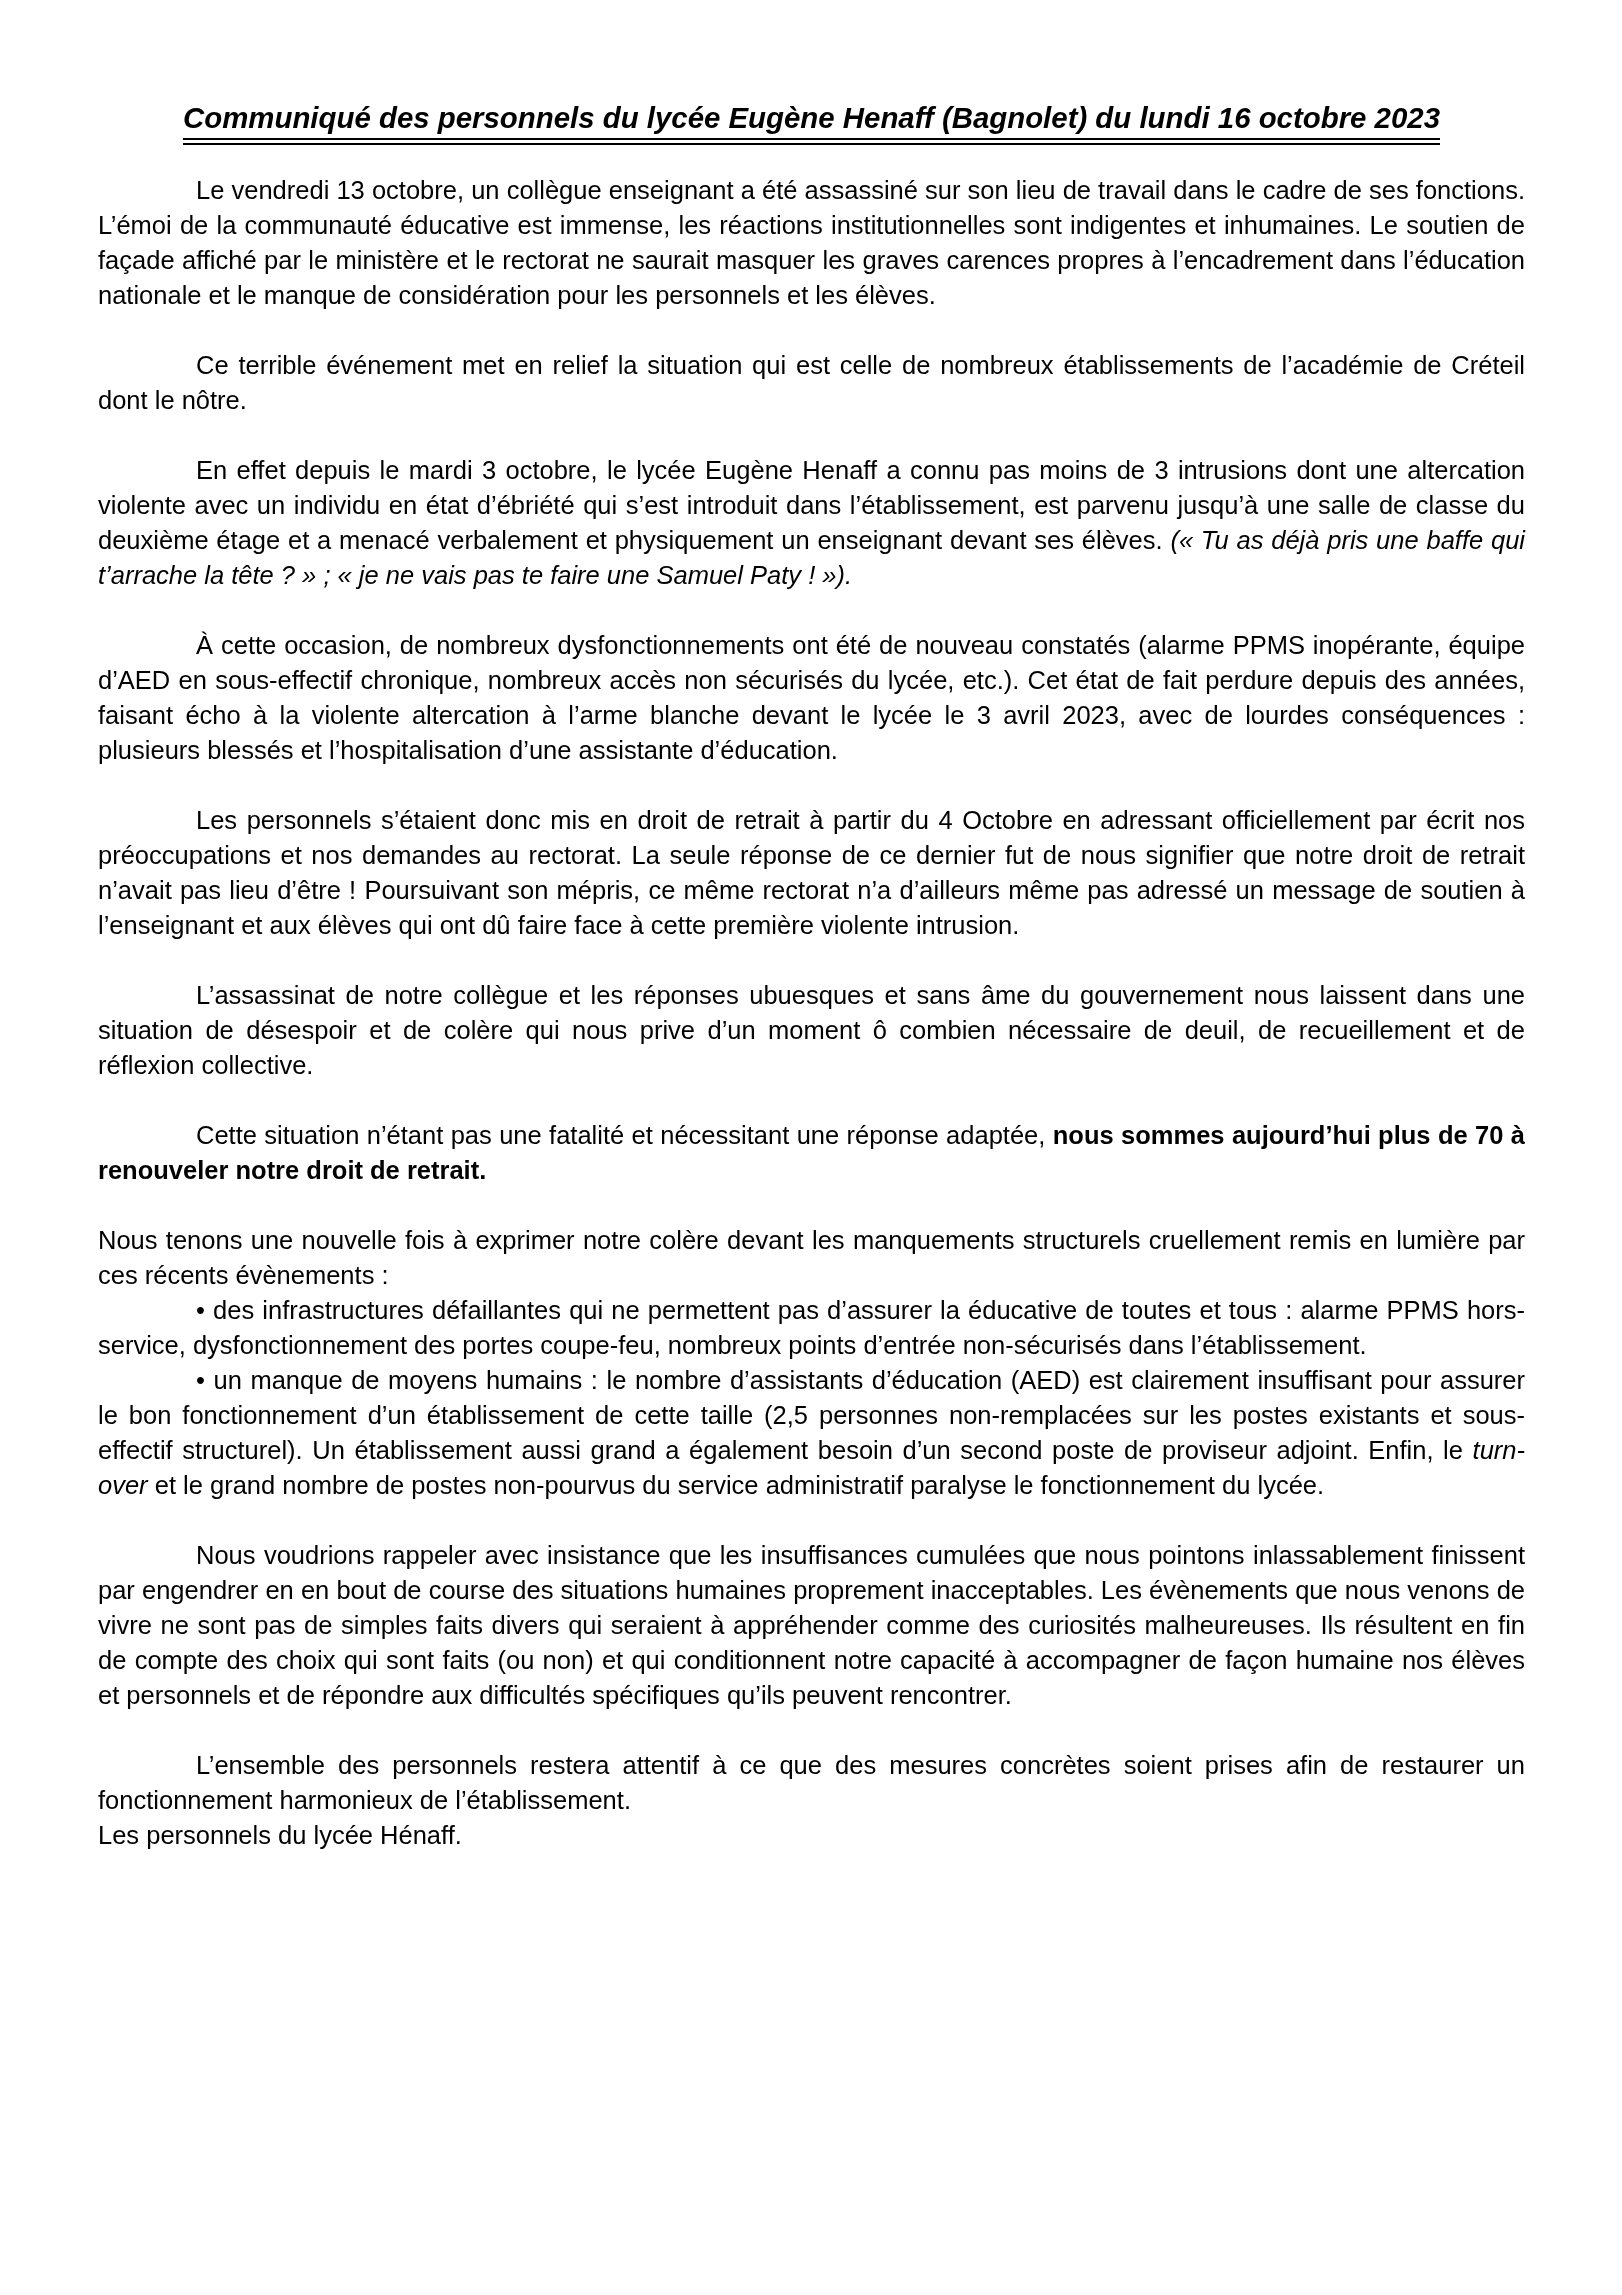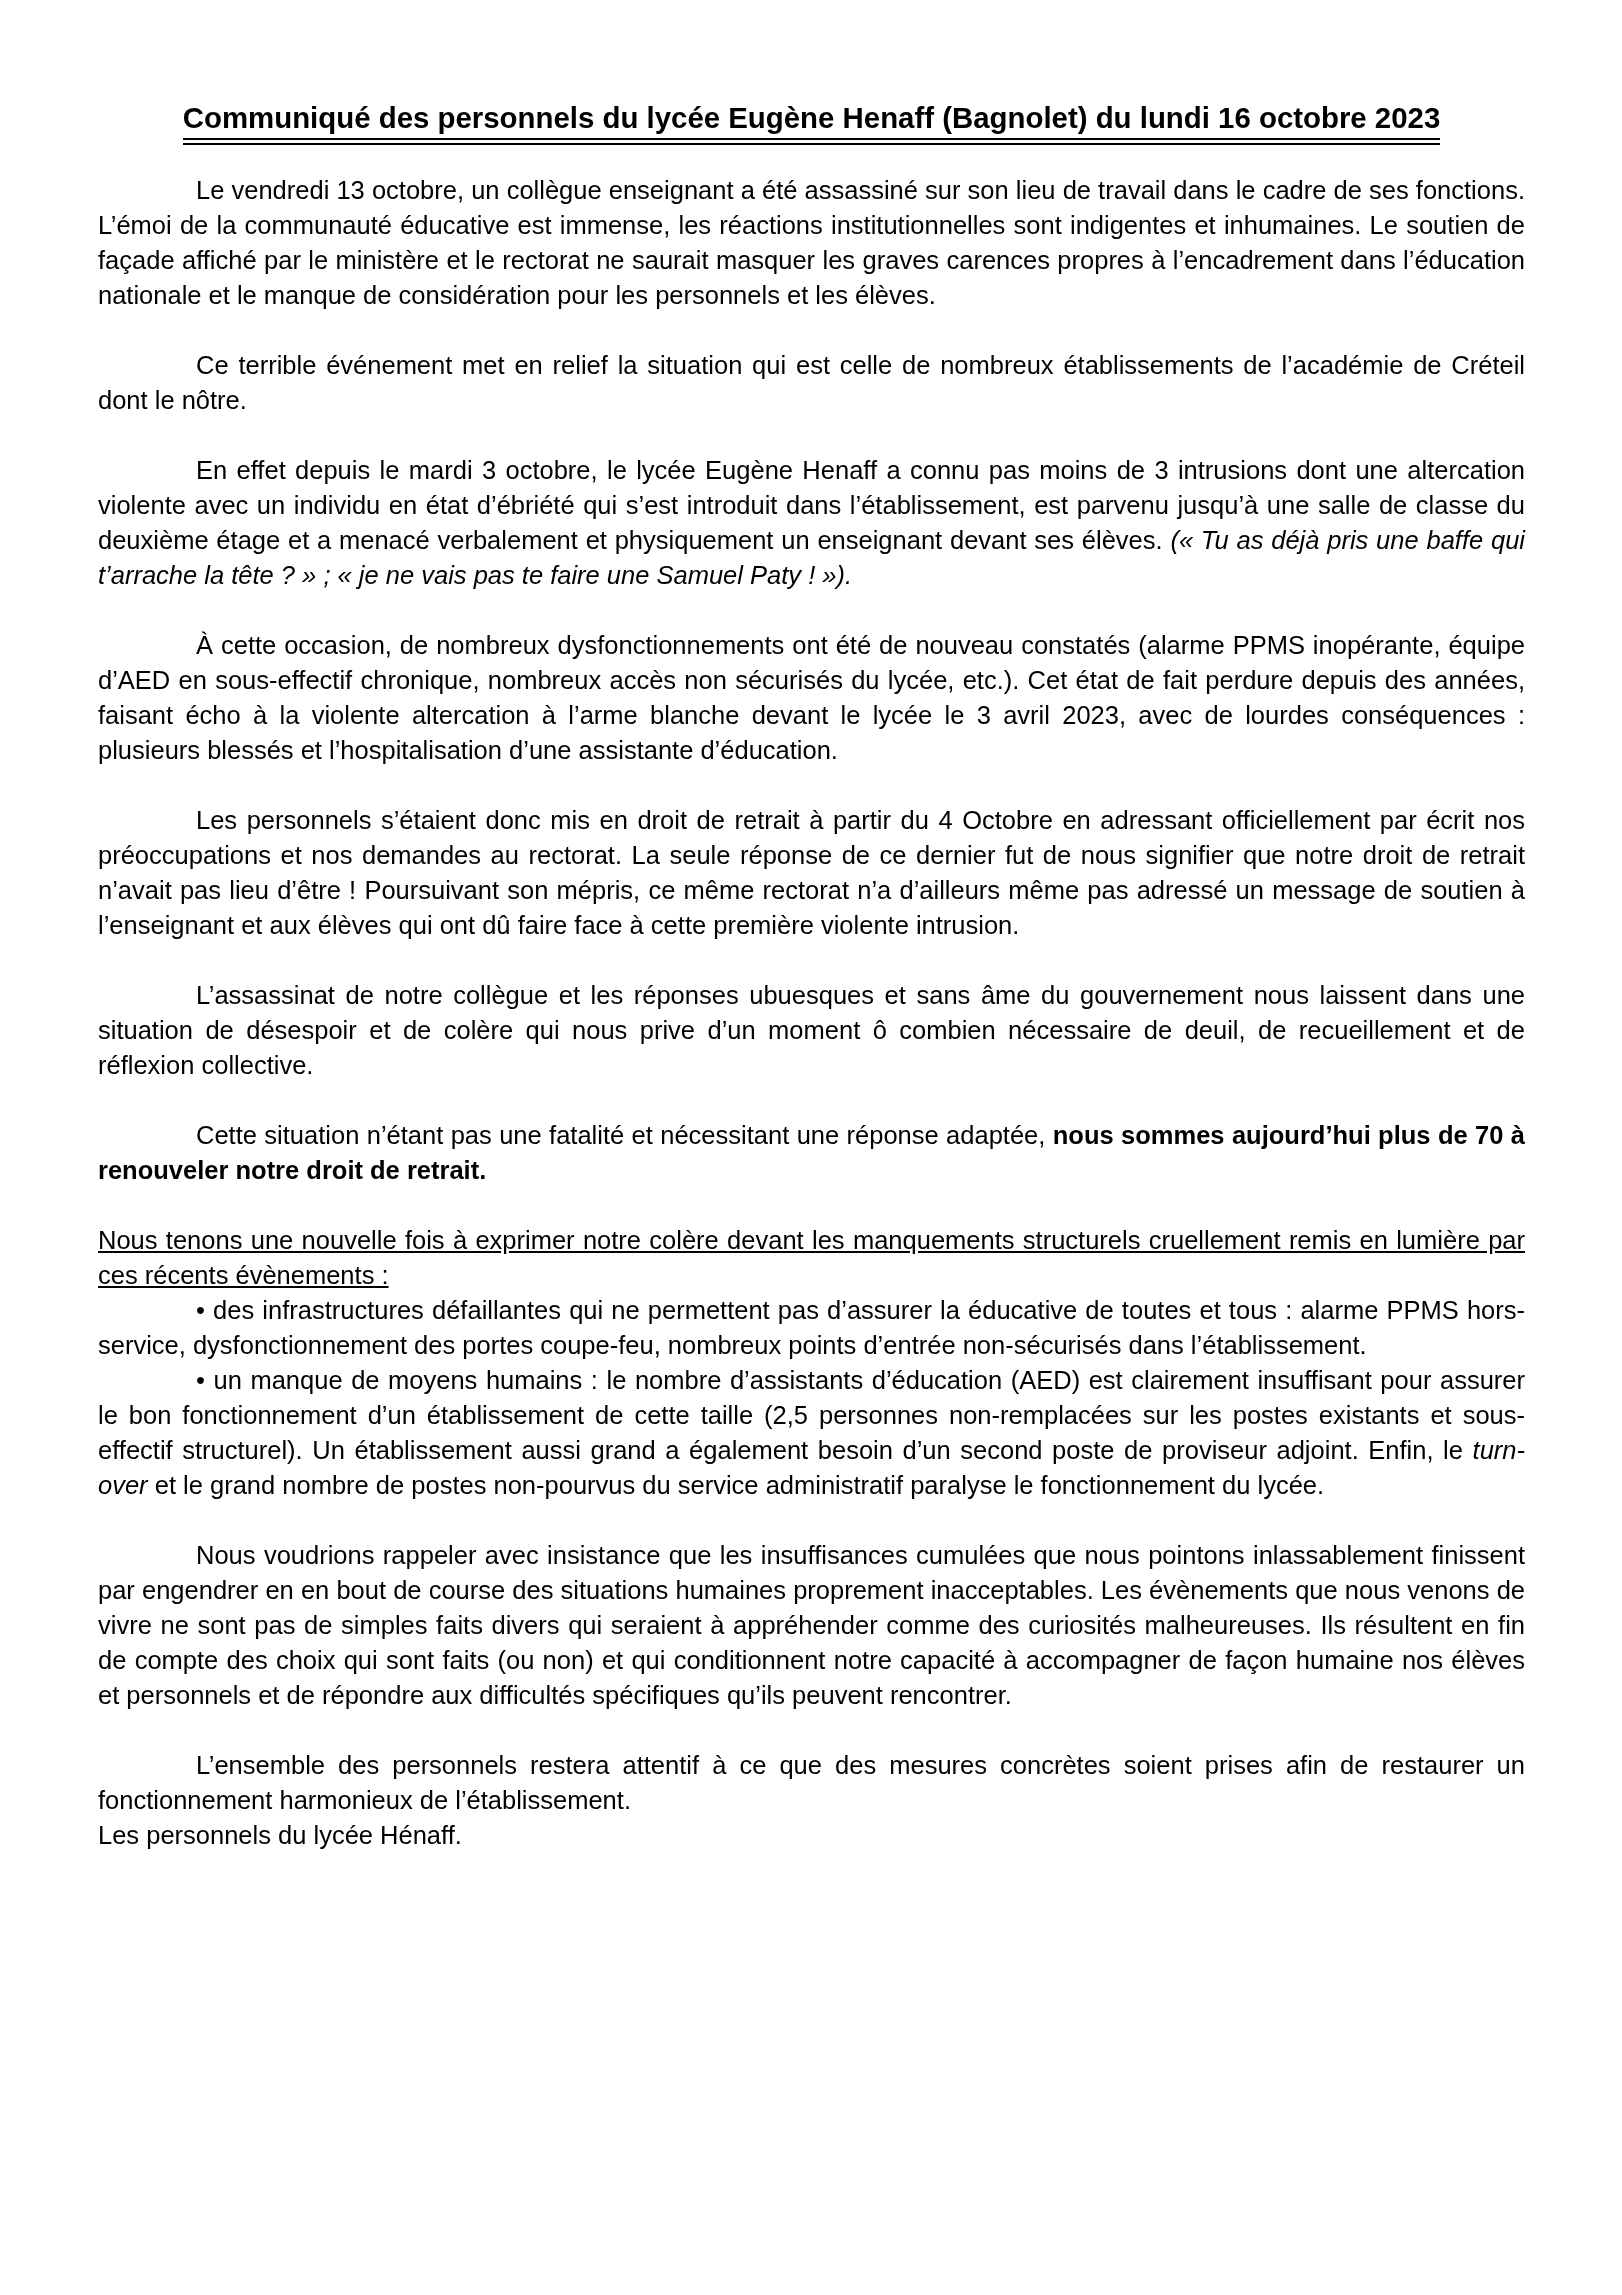--- a/index.html
+++ b/index.html
@@ -18,32 +18,33 @@
     line-height: 35px;
     padding: 99px 98px 0 98px;
     overflow: hidden;
   }
   .title {
     text-align: center;
     font-size: 29.4px;
     line-height: 38px;
     font-weight: bold;
     margin: 0 0 36px 0;
+    font-style: italic;
   }
   .title-underline {
     border-bottom: 7.9px double #000000;
     padding-bottom: 3.9px;
   }
   .para {
     margin: 0 0 35px 0;
     text-align: justify;
     text-indent: 98px;
   }
   .para.tight { margin-bottom: 0; }
-  .para.flush { text-indent: 0; text-decoration: underline; }
+  .para.flush { text-indent: 0; }
   .run-italic { font-style: italic; }
   .run-bold { font-weight: bold; }
   .signature {
     margin: 0;
     text-indent: 0;
   }
 </style>
 </head>
 <body>
 

